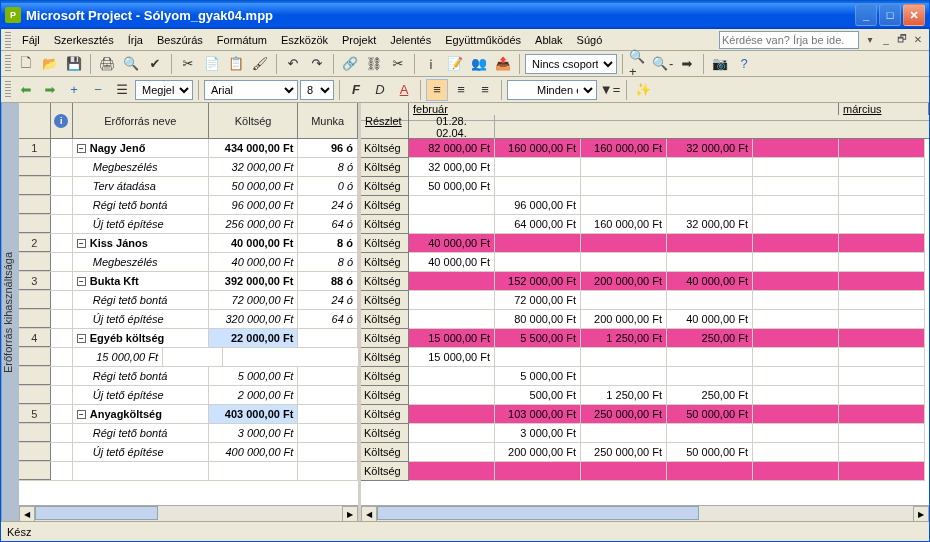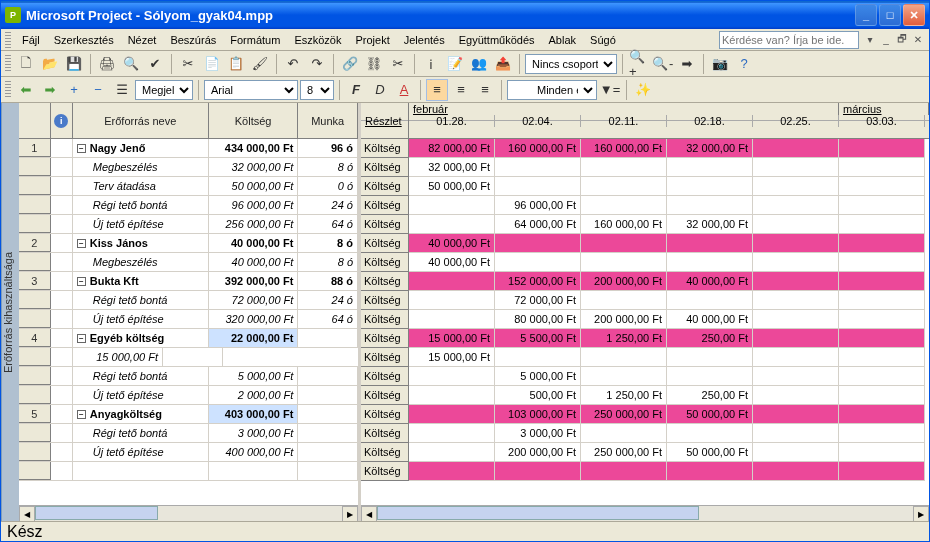--- a/index.html
+++ b/index.html
@@ -68,21 +68,21 @@
   .tlabel.det { width:48px; }
   .tlabel.month { flex:1; }
   .tcol { width:86px; border-right:1px solid #aaa; display:flex; align-items:center; justify-content:center; font-size:11px; }
 
   .time-body { flex:1; overflow:auto; background:#fff; }
   .trow { display:flex; height:19px; }
   .tcell-det { width:48px; background:#ece9d8; border-right:1px solid #808080; border-bottom:1px solid #808080; display:flex; align-items:center; padding-left:3px; font-size:11px; overflow:hidden; }
   .tcell { width:86px; border-right:1px solid #d4d0c8; border-bottom:1px solid #d4d0c8; display:flex; align-items:center; justify-content:flex-end; padding:0 4px; font-size:11px; }
   .yellow { background:#ec4899; }
 
-  .statusbar { height:20px; background:#ece9d8; border-top:1px solid #aca899; display:flex; align-items:center; padding:0 6px; font-size:16px; }
+  .statusbar { height:20px; background:#ece9d8; border-top:1px solid #aca899; display:flex; align-items:center; padding:0 6px; font-size:11px; }
 
   .scroll-h { height:16px; background:#ece9d8; border-top:1px solid #aaa; display:flex; }
   .scroll-h .arrow { width:16px; height:16px; background:#ece9d8; border:1px solid #aaa; display:flex; align-items:center; justify-content:center; font-size:8px; }
   .scroll-h .track { flex:1; background:#e8e6db; position:relative; }
   .scroll-h .thumb { position:absolute; height:14px; top:0; background:#c6d3ef; border:1px solid #8aa; }
 
   .info-icon { width:14px; height:14px; border-radius:50%; background:#4a7ac9; color:#fff; font-size:9px; font-weight:bold; display:flex; align-items:center; justify-content:center; }
 </style>
 </head>
 <body>
@@ -96,21 +96,21 @@
       <div class="win-btn win-min">_</div>
       <div class="win-btn win-max">□</div>
       <div class="win-btn win-close">✕</div>
     </div>
   </div>
 
   <div class="menubar">
     <div class="grip"></div>
     <div class="menu-item">Fájl</div>
     <div class="menu-item">Szerkesztés</div>
-    <div class="menu-item">Nézet</div>
+    <div class="menu-item">Írja</div>
     <div class="menu-item">Beszúrás</div>
     <div class="menu-item">Formátum</div>
     <div class="menu-item">Eszközök</div>
     <div class="menu-item">Projekt</div>
     <div class="menu-item">Jelentés</div>
     <div class="menu-item">Együttműködés</div>
     <div class="menu-item">Ablak</div>
     <div class="menu-item">Súgó</div>
     <div class="help-box">
       <input class="help-input" placeholder="Kérdése van? Írja be ide." style="">
@@ -378,21 +378,21 @@
 
       <div class="right-pane">
         <div class="time-header">
           <div class="time-top">
             <div class="tlabel det" style="height:36px;border-bottom:none;">Részlet</div>
             <div style="flex:1;display:flex;flex-direction:column;">
               <div style="display:flex;height:18px;">
                 <div class="tlabel" style="width:430px;">február</div>
                 <div class="tlabel month">március</div>
               </div>
-              <div style="display:flex;height:18px;">
+              <div style="display:flex;height:18px;flex-direction:column;">
                 <div class="tcol">01.28.</div>
                 <div class="tcol">02.04.</div>
                 <div class="tcol">02.11.</div>
                 <div class="tcol">02.18.</div>
                 <div class="tcol">02.25.</div>
                 <div class="tcol">03.03.</div>
               </div>
             </div>
           </div>
         </div>

